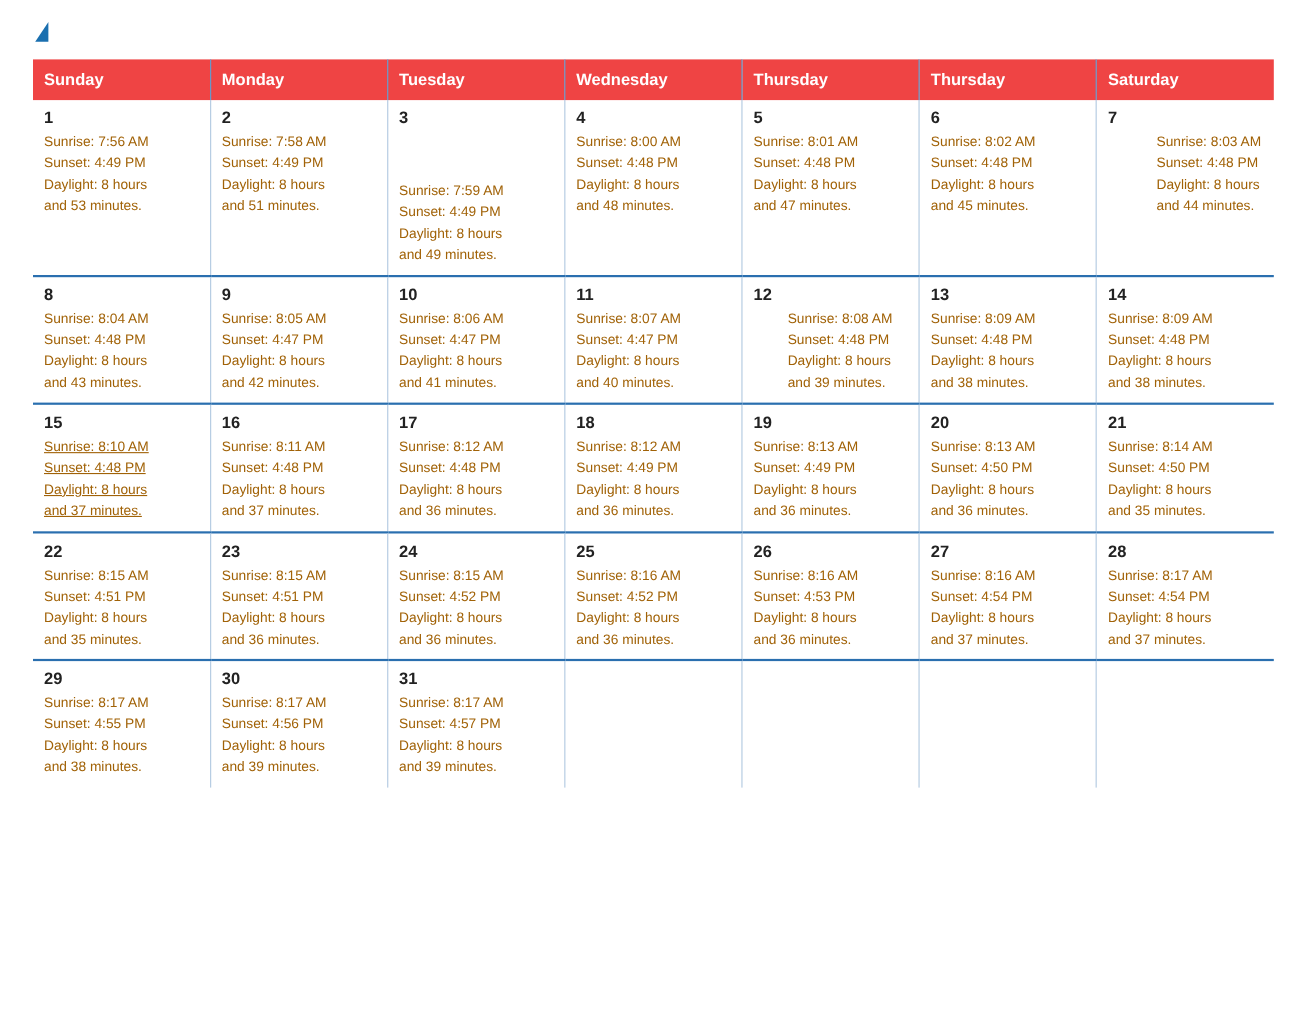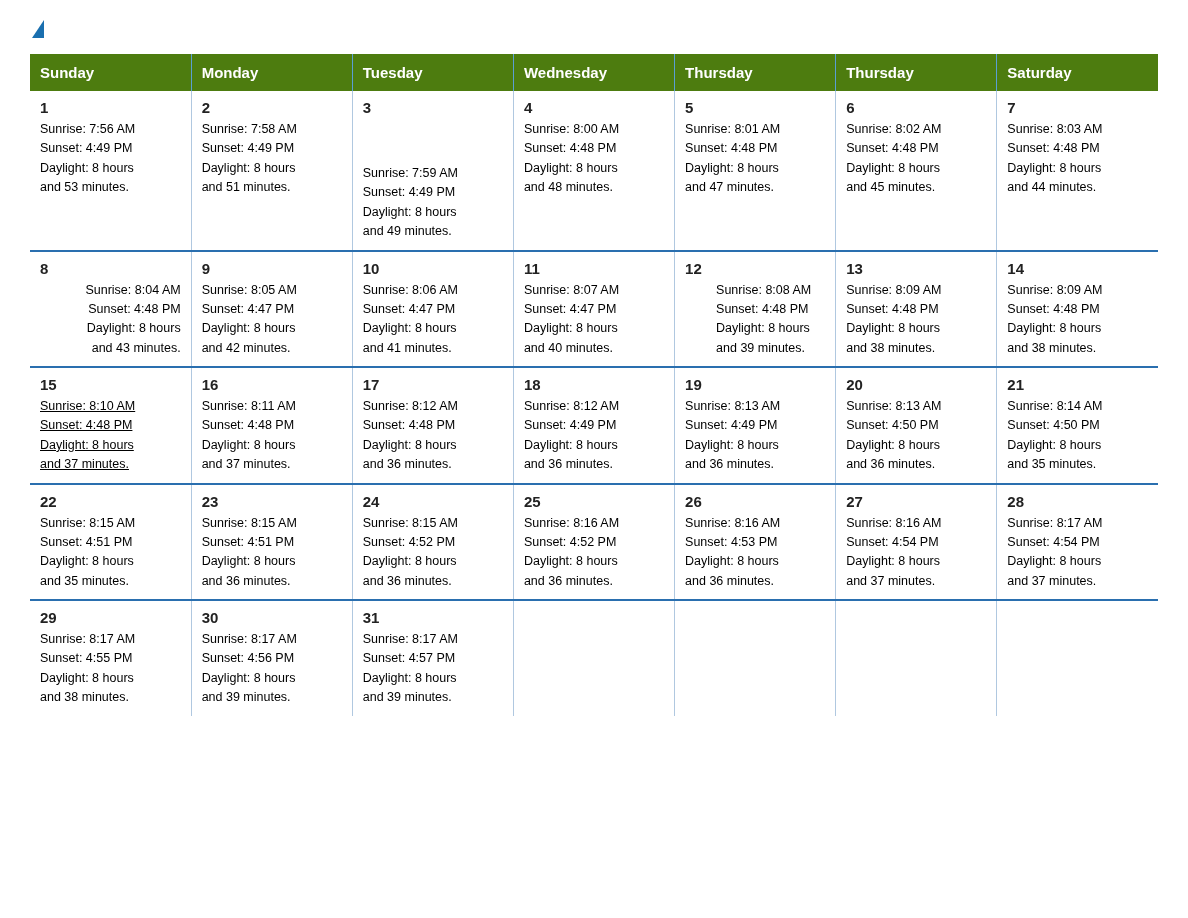--- a/index.html
+++ b/index.html
@@ -58,21 +58,21 @@
       color: #444;
       font-style: italic;
       margin-top: 4px;
     }
     table {
       width: 100%;
       border-collapse: collapse;
       font-size: 13.5px;
     }
     thead tr {
-      background-color: #4d7c0f;
+      background-color: #ef4444;
       color: #fff;
     }
     thead th {
       padding: 10px 10px;
       text-align: left;
       font-size: 15px;
       font-weight: bold;
       border-right: 1px solid #5a9fd4;
     }
     thead th:last-child { border-right: none; }
@@ -89,21 +89,21 @@
     tbody tr:last-child td { border-bottom: none; }
     .day-num {
       font-size: 15px;
       font-weight: bold;
       display: block;
       margin-bottom: 4px;
     }
     .day-info {
       font-size: 12.5px;
       line-height: 1.55;
-      color: #000000;
+      color: #a16207;
     }
   </style>
 </head>
 <body>
 
 <div class="header">
   <div class="logo">
     <div style="display:flex; align-items:center;">
       <span class="logo-general"></span>
       <div class="logo-triangle"></div>
@@ -167,30 +167,30 @@
         </td>
         <td>
           <span class="day-num">6</span>
           <div class="day-info" style="white-space: pre-line;">Sunrise: 8:02 AM
 Sunset: 4:48 PM
 Daylight: 8 hours
 and 45 minutes.</div>
         </td>
         <td>
           <span class="day-num">7</span>
-          <div class="day-info" style="white-space: pre-line;">Sunrise: 8:03 AM
+          <div class="day-info" style="white-space: pre-line; margin-left: 44px;">Sunrise: 8:03 AM
 Sunset: 4:48 PM
 Daylight: 8 hours
 and 44 minutes.</div>
         </td>
       </tr>
       <tr>
         <td>
           <span class="day-num">8</span>
-          <div class="day-info" style="white-space: pre-line; text-align: right;">Sunrise: 8:04 AM
+          <div class="day-info" style="white-space: pre-line;">Sunrise: 8:04 AM
 Sunset: 4:48 PM
 Daylight: 8 hours
 and 43 minutes.</div>
         </td>
         <td>
           <span class="day-num">9</span>
           <div class="day-info" style="white-space: pre-line;">Sunrise: 8:05 AM
 Sunset: 4:47 PM
 Daylight: 8 hours
 and 42 minutes.</div>

